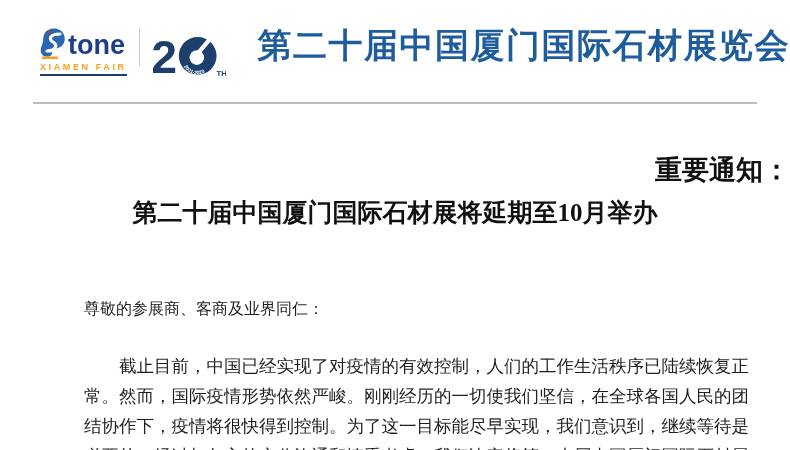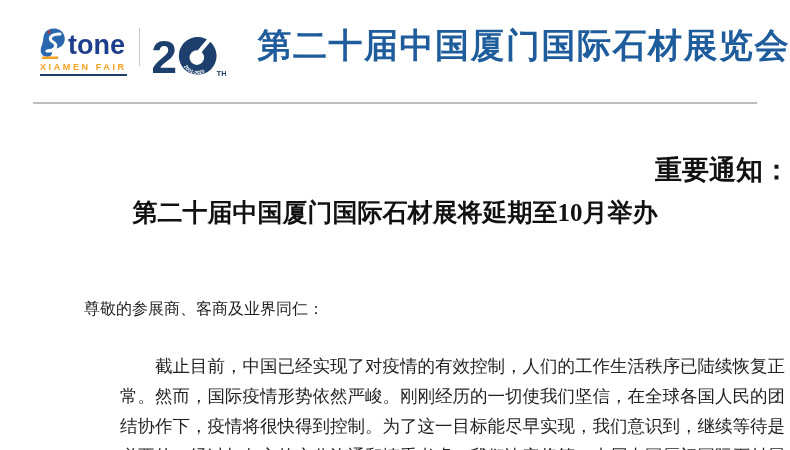--- a/index.html
+++ b/index.html
@@ -49,21 +49,20 @@
     margin:66px 50px 0 84px; 
   }
   .salutation{
     font-size:16px;line-height:22px;
   }
   .para{margin-top:31px;}
   .para-line{
     font-size:17.5px;line-height:30px;
     text-align:justify;text-align-last:justify;
     white-space:nowrap;
-    margin-left:36px;
   }
   .para-line.indent{padding-left:35px;}
 </style>
 </head>
 <body>
 
 <div class="header">
 
   <div class="logo">
     <div class="logo-top">

